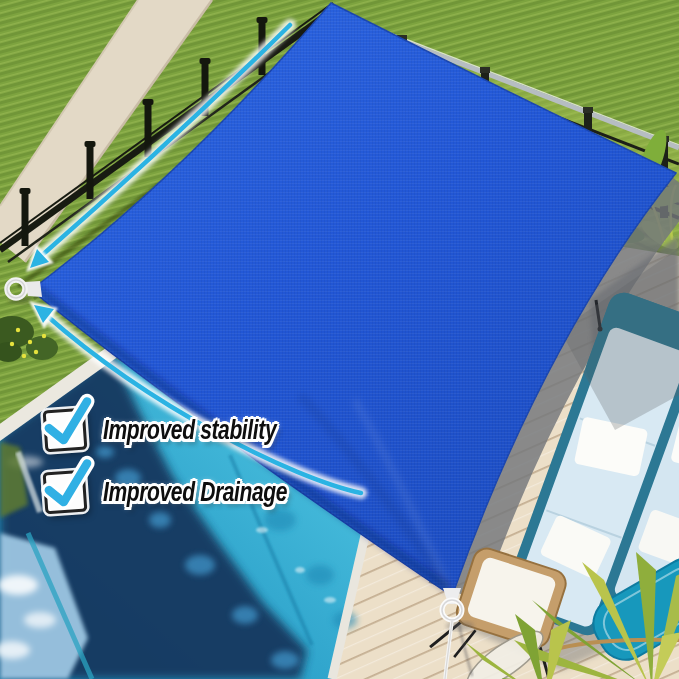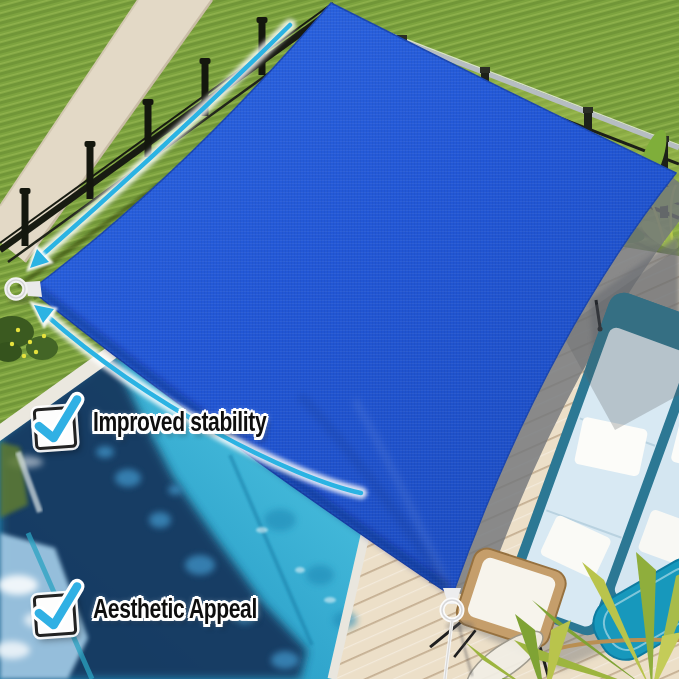--- a/index.html
+++ b/index.html
@@ -1,21 +1,21 @@
 <!DOCTYPE html>
 <html><head>
 <meta charset="utf-8">
 <style>
   html,body{margin:0;padding:0;background:#000;}
   #stage{position:relative;width:679px;height:679px;overflow:hidden;
          font-family:"Liberation Sans", sans-serif;}
   #scene{position:absolute;left:0;top:0;}
   
   #features{position:absolute;left:0;top:0;width:679px;height:679px;pointer-events:none;}
-  .feature{position:absolute;left:34px;display:flex;align-items:flex-start;height:46px;}
+  .feature{position:absolute;left:44px;display:flex;align-items:center;height:46px;font-style:italic;}
   .checkbox{position:relative;width:36px;height:36px;background:#fdfdfd;
             border:3px solid #222;border-radius:5px;transform:rotate(-4deg);
             box-shadow:0 0 0 2.5px rgba(255,255,255,.92), 3px 4px 7px rgba(0,0,0,.38);}
   .checkmark{position:absolute;left:-8px;top:-19px;width:58px;height:58px;overflow:visible;}
   .feature-label{margin-left:17px;font-size:27px;font-weight:bold;letter-spacing:-0.5px;
             color:#0e0e0e;white-space:nowrap;display:inline-block;
             transform:scaleX(0.78);transform-origin:left center;
             text-shadow:-2.5px -2.5px 0 #fff, 2.5px -2.5px 0 #fff,
                         -2.5px 2.5px 0 #fff, 2.5px 2.5px 0 #fff,
                         -3px 0 0 #fff, 3px 0 0 #fff, 0 -3px 0 #fff, 0 3px 0 #fff,
@@ -290,24 +290,24 @@
 <div id="features">
   <div class="feature" style="top:407px">
     <span class="checkbox">
       <svg class="checkmark" viewBox="0 0 58 58">
         <path d="M10 34 L24 47 L50 10" fill="none" stroke="#ffffff" stroke-width="15" stroke-linecap="round" stroke-linejoin="round"></path>
         <path d="M10 34 L24 47 L50 10" fill="none" stroke="#30b0e4" stroke-width="8.5" stroke-linecap="round" stroke-linejoin="round"></path>
       </svg>
     </span>
     <span class="feature-label">Improved stability</span>
   </div>
-  <div class="feature" style="top:594px">
+  <div class="feature" style="top:469px">
     <span class="checkbox">
       <svg class="checkmark" viewBox="0 0 58 58">
         <path d="M10 34 L24 47 L50 10" fill="none" stroke="#ffffff" stroke-width="15" stroke-linecap="round" stroke-linejoin="round"></path>
         <path d="M10 34 L24 47 L50 10" fill="none" stroke="#30b0e4" stroke-width="8.5" stroke-linecap="round" stroke-linejoin="round"></path>
       </svg>
     </span>
-    <span class="feature-label">Aesthetic Appeal</span>
+    <span class="feature-label">Improved Drainage</span>
   </div>
 </div>
 
 </div>
 
 </body></html>

